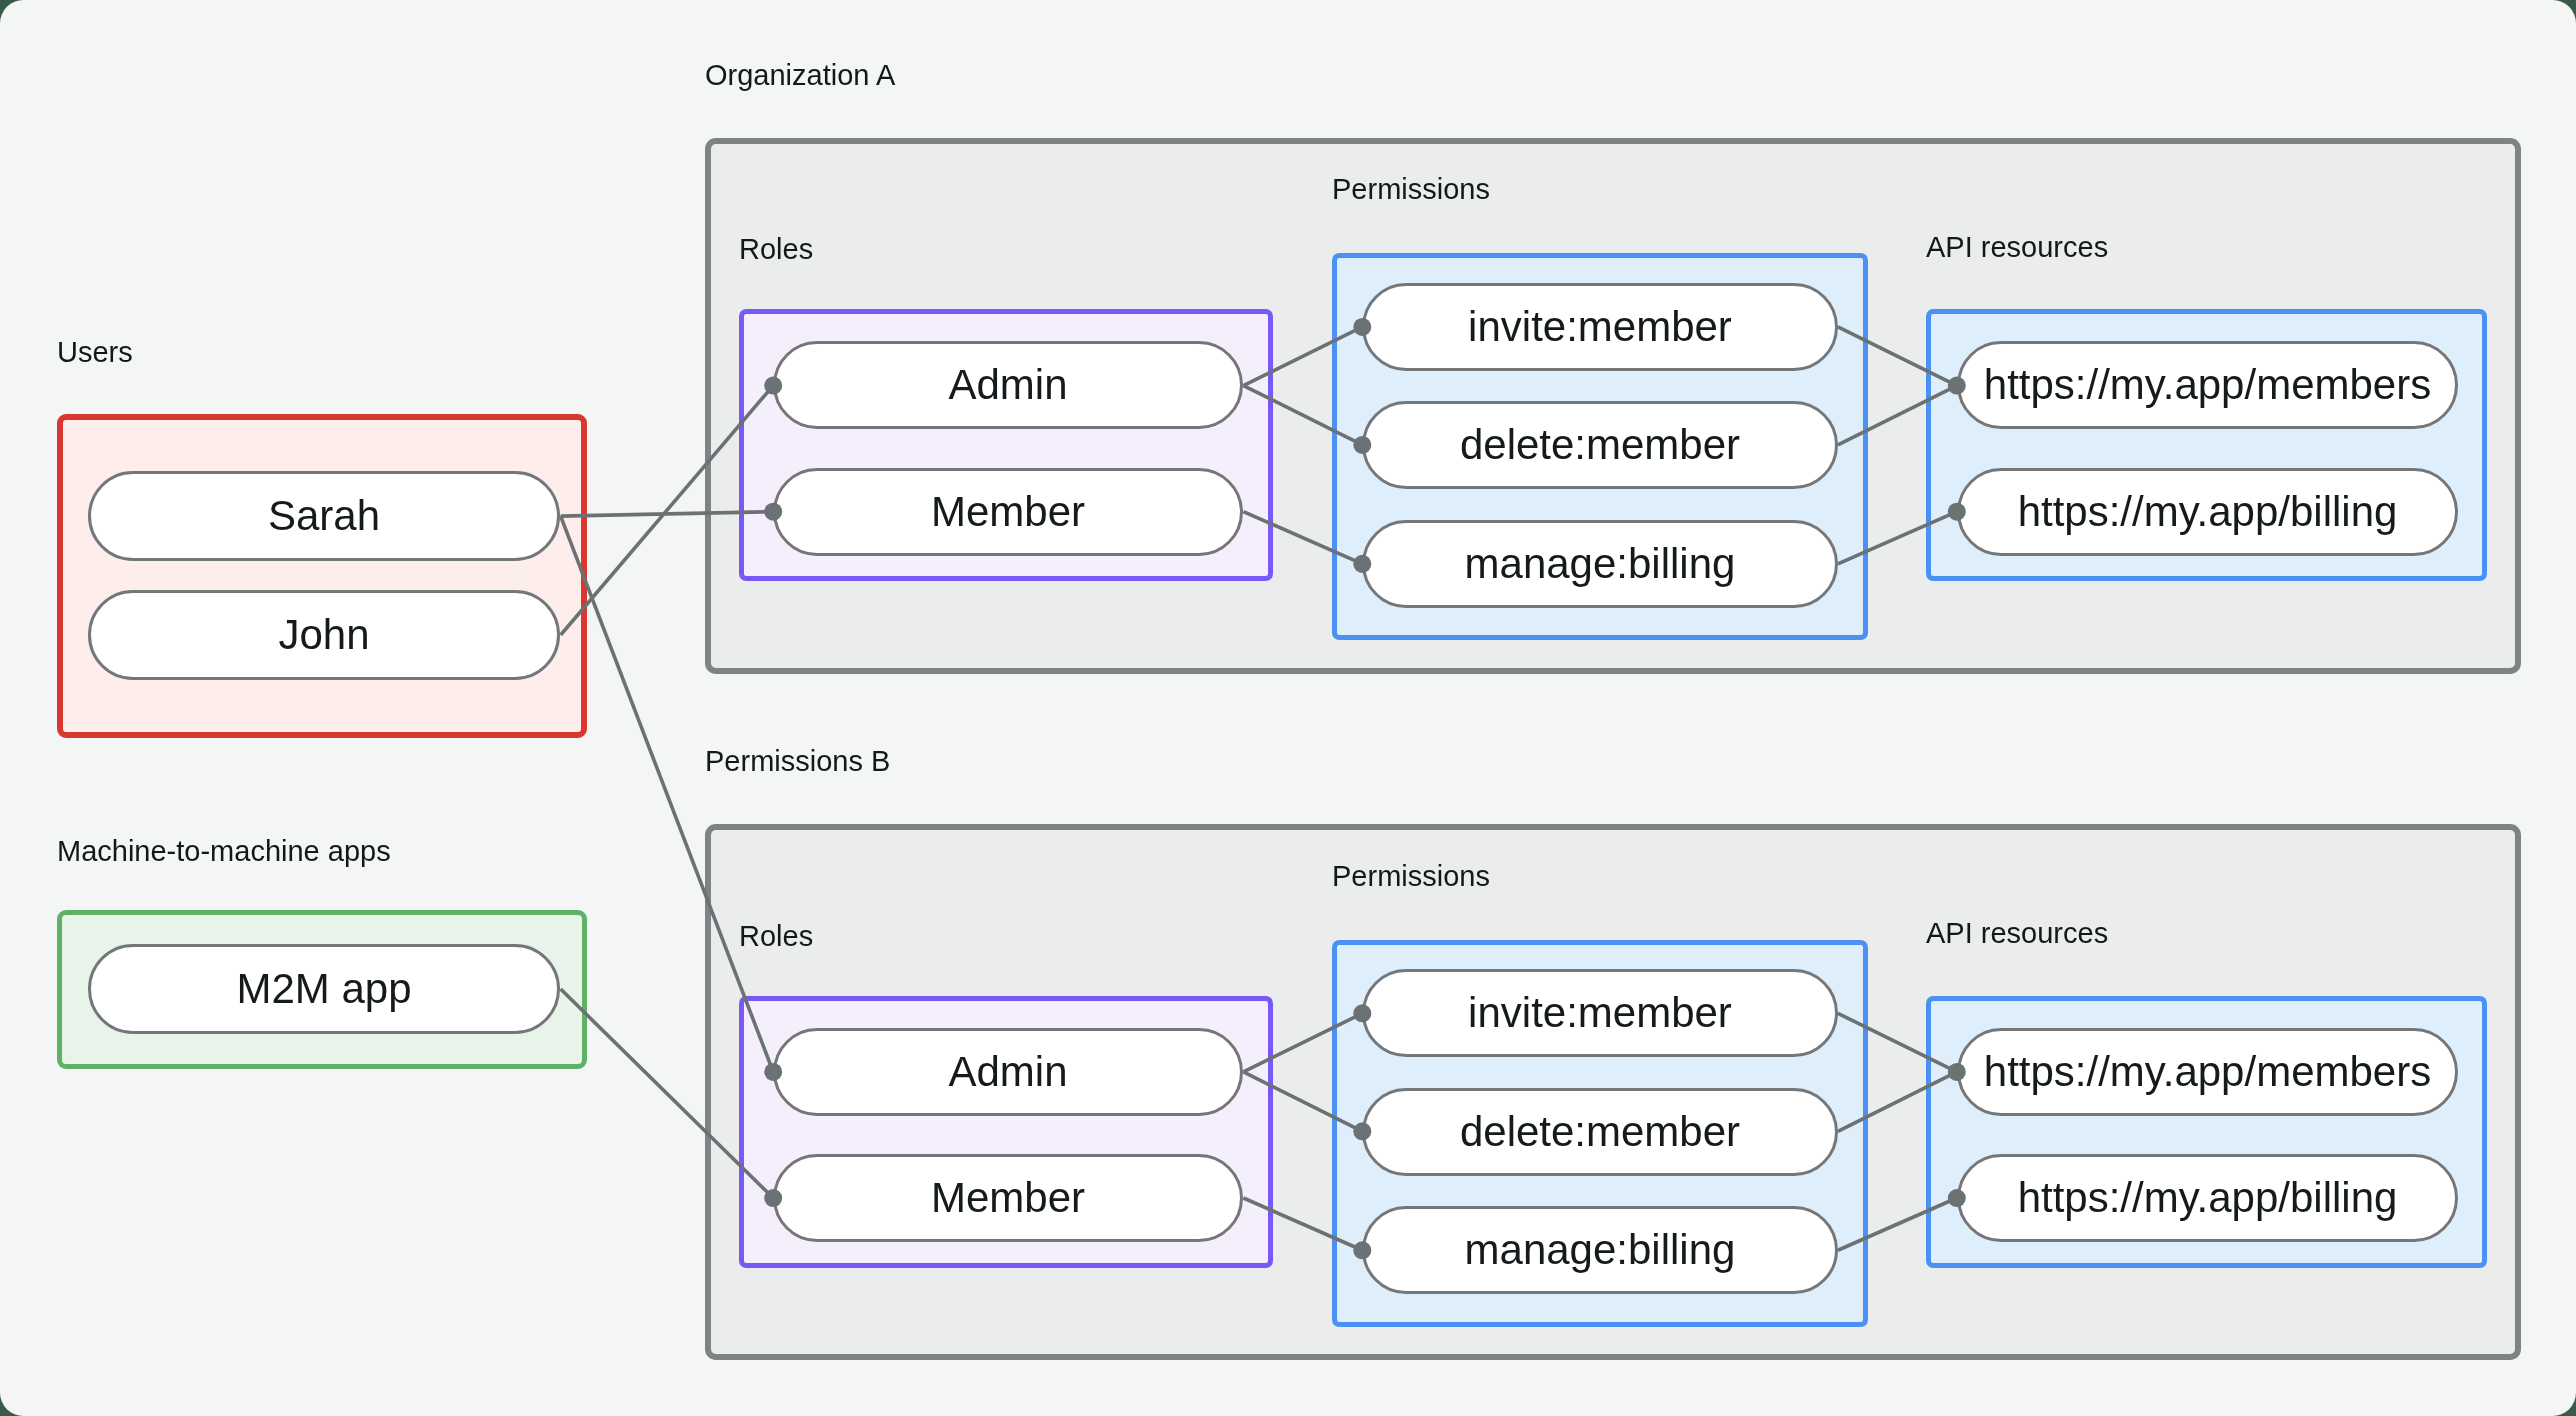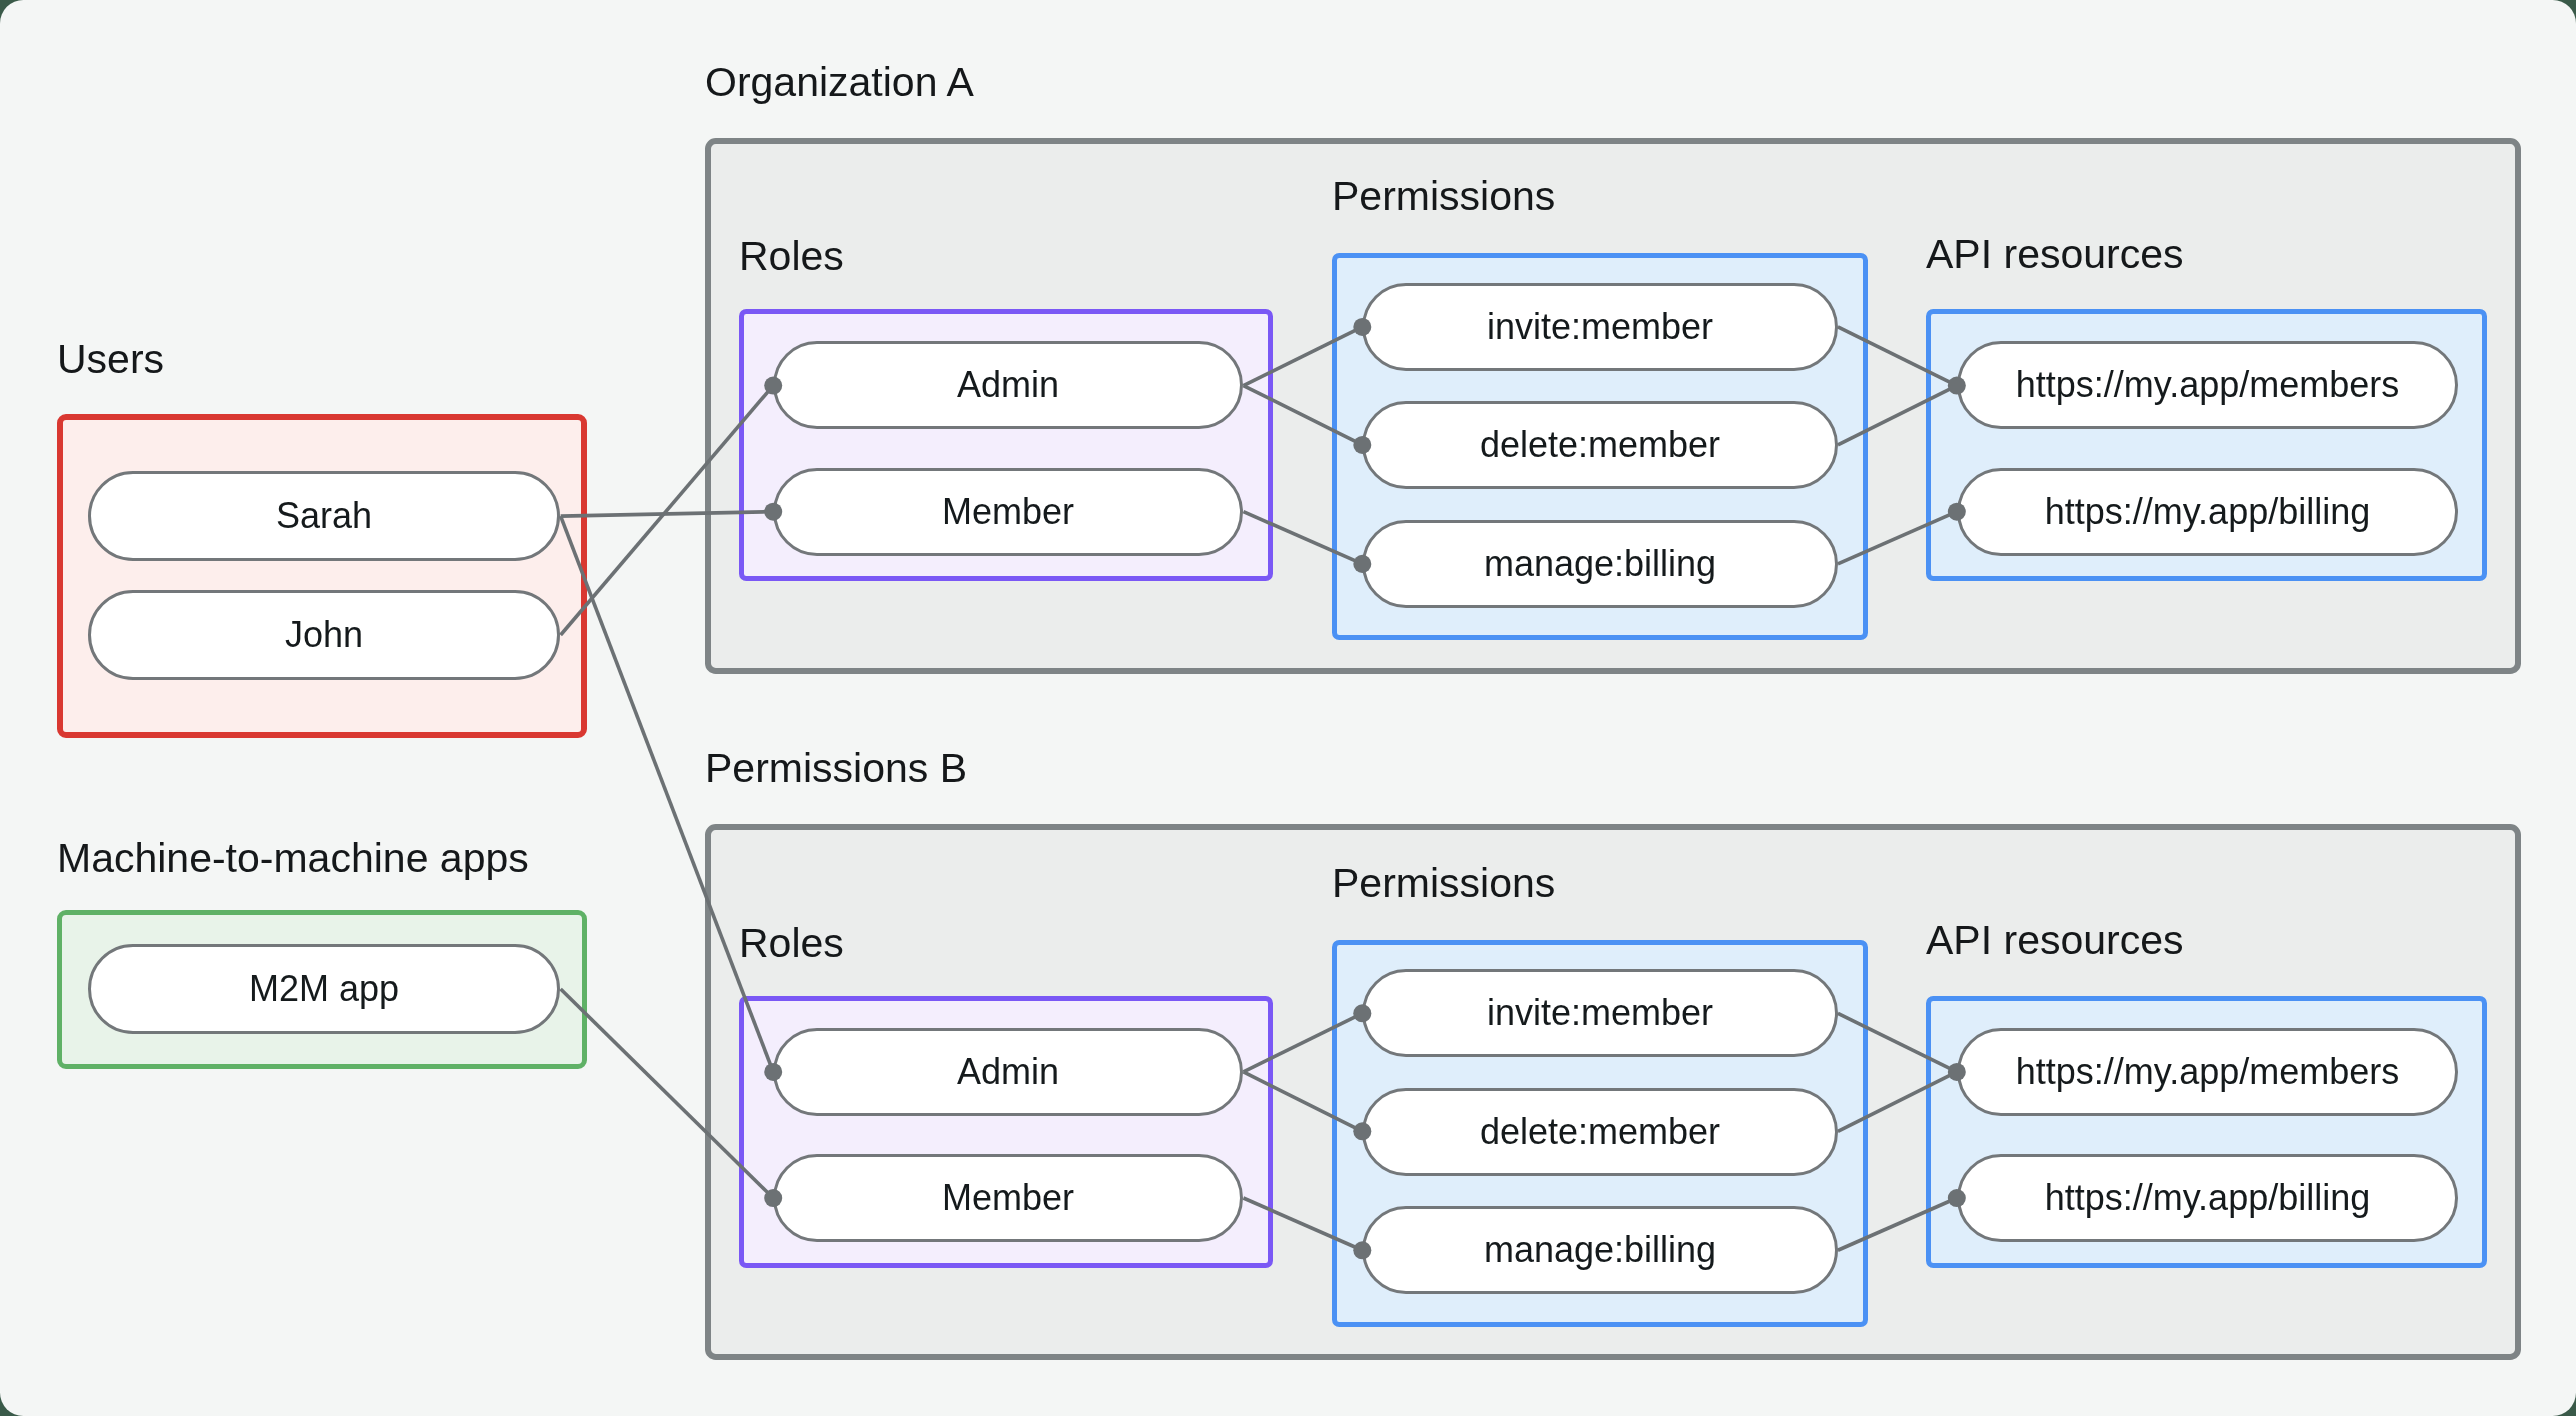--- a/index.html
+++ b/index.html
@@ -10,36 +10,36 @@
     position:relative;overflow:hidden;
   }
   .page{
     position:absolute;inset:0;
     background:#f4f6f5;
     border-radius:23.4px;
     overflow:hidden;
   }
   .glabel{
     position:absolute;
-    font-size:41px;line-height:1.2;
+    font-size:29px;line-height:1.2;
     font-weight:500;color:#15181a;
     white-space:nowrap;
   }
   .gbox{position:absolute;box-sizing:border-box;border-radius:9px;}
   .gbox.users{border:6.3px solid #d93831;background:#fdeeec;}
   .gbox.m2m{border:5.4px solid #5fb166;background:#e8f3e9;}
   .gbox.org{border:6.3px solid #7e8486;background:#ebedec;border-radius:10.8px;}
   .gbox.roles{border:5.4px solid #7a58f5;background:#f4eefd;border-radius:7.2px;}
   .gbox.blue{border:5.4px solid #4b91f4;background:#dfeefb;border-radius:7.2px;}
   .pill{
     position:absolute;box-sizing:border-box;
     height:90px;border:3.6px solid #73777a;border-radius:47px;
     background:#ffffff;
     display:flex;align-items:center;justify-content:center;
-    font-size:36px;color:#151a1c;white-space:nowrap;
+    font-size:42px;color:#151a1c;white-space:nowrap;
   }
   .pill.sm{height:88px;}
   svg.wires{position:absolute;inset:0;z-index:5;pointer-events:none;}
   svg.wires line{stroke:#6c7174;stroke-width:4;}
   svg.wires circle{fill:#6c7174;}
 </style>
 </head>
 <body>
 
 <div class="page">

